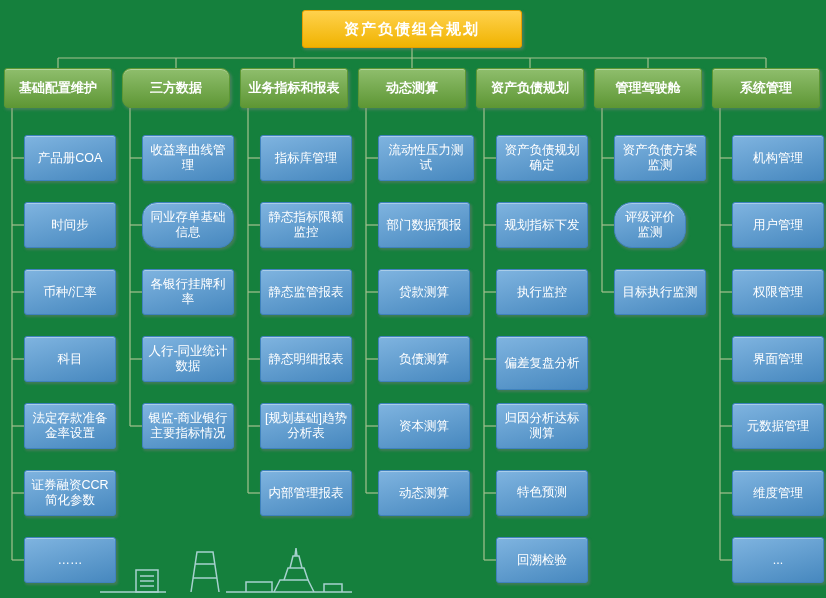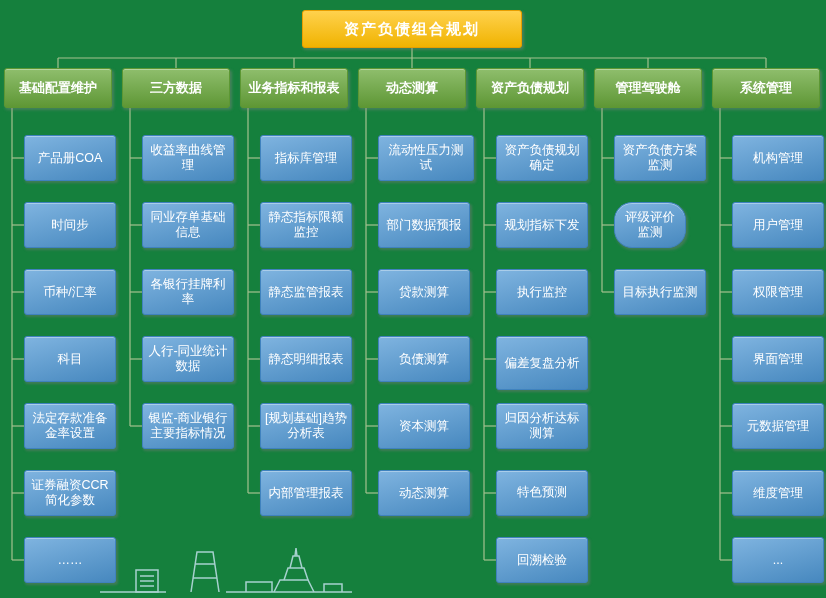--- a/index.html
+++ b/index.html
@@ -115,23 +115,23 @@
 
   <div id="columns">
       <div class="box col-header" style="left: 4px; top: 68px; width: 108px; height: 40px;">基础配置维护</div>
       <div class="box item" style="left: 24px; top: 135px; width: 92px; height: 46px;">产品册COA</div>
       <div class="box item" style="left: 24px; top: 202px; width: 92px; height: 46px;">时间步</div>
       <div class="box item" style="left: 24px; top: 269px; width: 92px; height: 46px;">币种/汇率</div>
       <div class="box item" style="left: 24px; top: 336px; width: 92px; height: 46px;">科目</div>
       <div class="box item" style="left: 24px; top: 403px; width: 92px; height: 46px;">法定存款准备金率设置</div>
       <div class="box item" style="left: 24px; top: 470px; width: 92px; height: 46px;">证券融资CCR简化参数</div>
       <div class="box item" style="left: 24px; top: 537px; width: 92px; height: 46px;">……</div>
-      <div class="box col-header" style="left: 122px; top: 68px; width: 108px; height: 40px;">三方数据</div>
+      <div class="box col-header" style="left: 122px; top: 68px; width: 108px; height: 40px; border-radius: 9px;">三方数据</div>
       <div class="box item" style="left: 142px; top: 135px; width: 92px; height: 46px;">收益率曲线管理</div>
-      <div class="box item" style="left: 142px; top: 202px; width: 92px; height: 46px;">同业存单基础信息</div>
+      <div class="box item" style="left: 142px; top: 202px; width: 92px; height: 46px; border-radius: 15px;">同业存单基础信息</div>
       <div class="box item" style="left: 142px; top: 269px; width: 92px; height: 46px;">各银行挂牌利率</div>
       <div class="box item" style="left: 142px; top: 336px; width: 92px; height: 46px;">人行-同业统计数据</div>
       <div class="box item" style="left: 142px; top: 403px; width: 92px; height: 46px;">银监-商业银行主要指标情况</div>
       <div class="box col-header" style="left: 240px; top: 68px; width: 108px; height: 40px;">业务指标和报表</div>
       <div class="box item" style="left: 260px; top: 135px; width: 92px; height: 46px;">指标库管理</div>
       <div class="box item" style="left: 260px; top: 202px; width: 92px; height: 46px;">静态指标限额监控</div>
       <div class="box item" style="left: 260px; top: 269px; width: 92px; height: 46px;">静态监管报表</div>
       <div class="box item" style="left: 260px; top: 336px; width: 92px; height: 46px;">静态明细报表</div>
       <div class="box item" style="left: 260px; top: 403px; width: 92px; height: 46px;">[规划基础]趋势分析表</div>
       <div class="box item" style="left: 260px; top: 470px; width: 92px; height: 46px;">内部管理报表</div>

